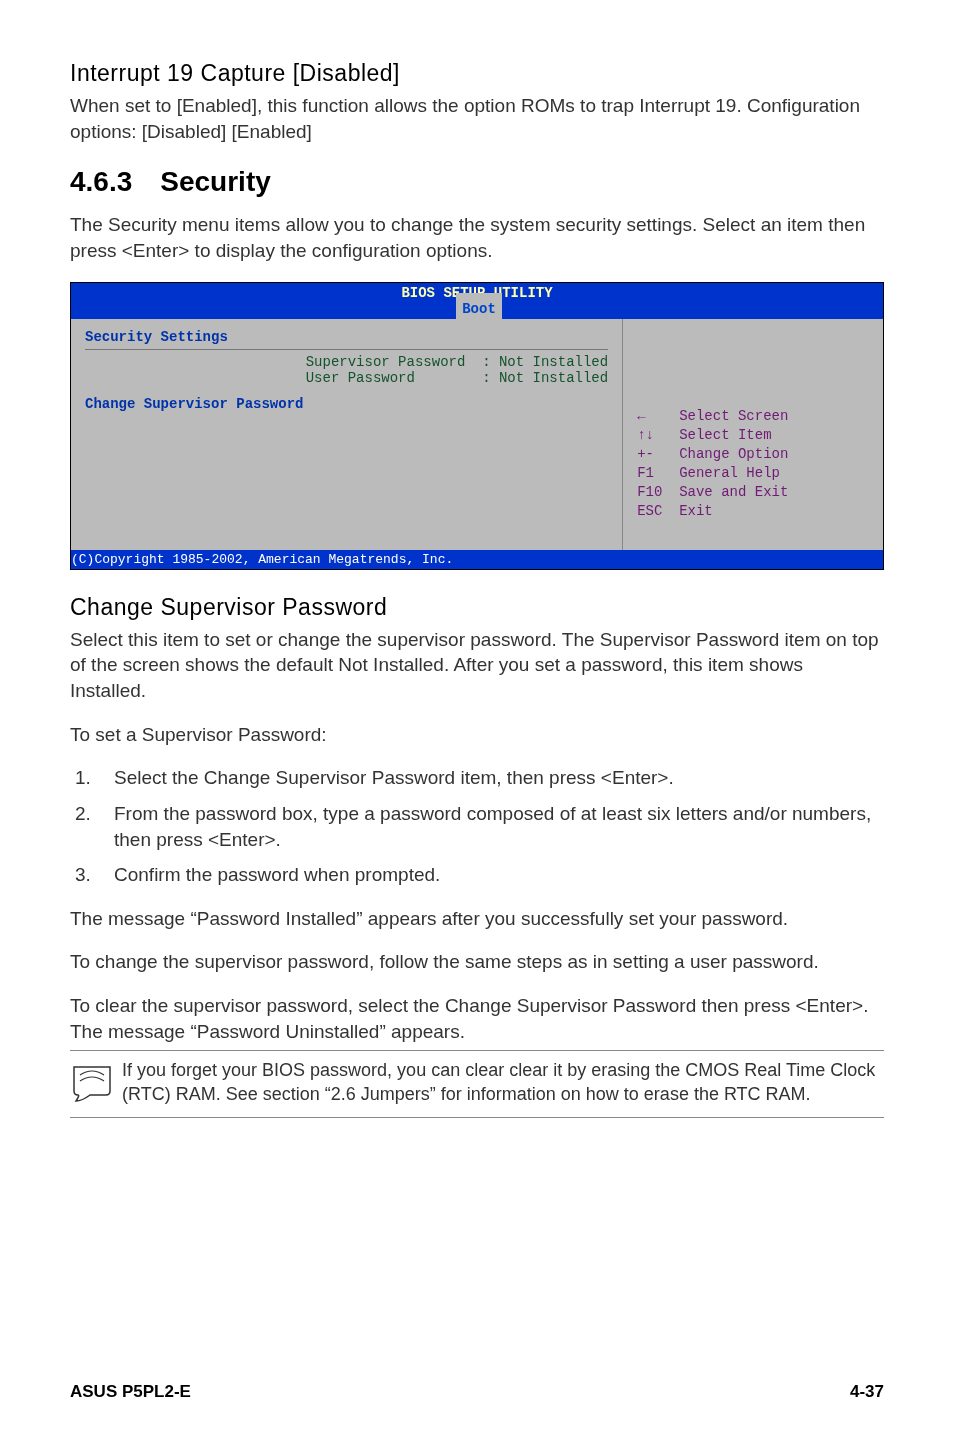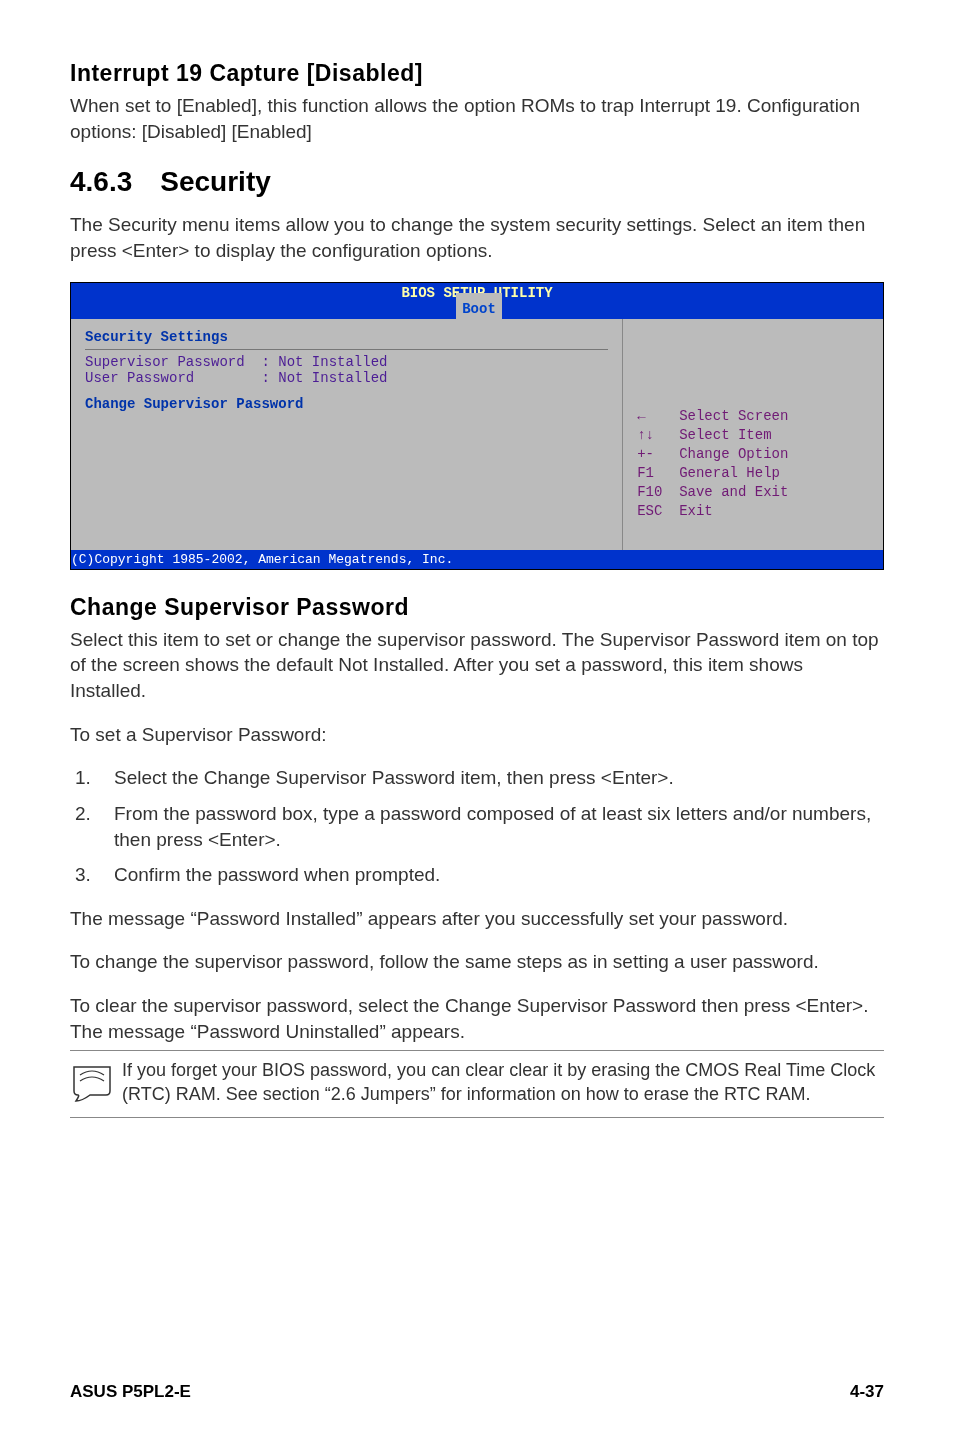--- a/index.html
+++ b/index.html
@@ -10,21 +10,21 @@
     body {
       font-family: Arial, Helvetica, sans-serif;
       background: #fff;
       width: 954px;
       height: 1438px;
       padding: 60px 70px 30px 70px;
       position: relative;
     }
     h2.section-subtitle {
       font-size: 23px;
-      font-weight: bold;
+      font-weight: normal;
       margin-bottom: 6px;
       letter-spacing: 0.5px;
     }
     p.body-text {
       font-size: 19px;
       line-height: 1.35;
       margin-bottom: 18px;
       color: #333;
     }
     h1.section-title {
@@ -75,22 +75,23 @@
     .bios-left .heading {
       color: #0033aa;
       font-weight: bold;
       margin-bottom: 3px;
     }
     .bios-divider {
       border-top: 1px solid #777;
       margin: 4px 0;
     }
     .bios-gray-text {
-      color: #4c1d95;
+      color: #14532d;
       white-space: pre;
+      text-align: right;
     }
     .bios-blue-text {
       color: #0033aa;
       font-weight: bold;
       margin-top: 10px;
     }
     .bios-help {
       color: #003388;
       line-height: 1.3;
     }

